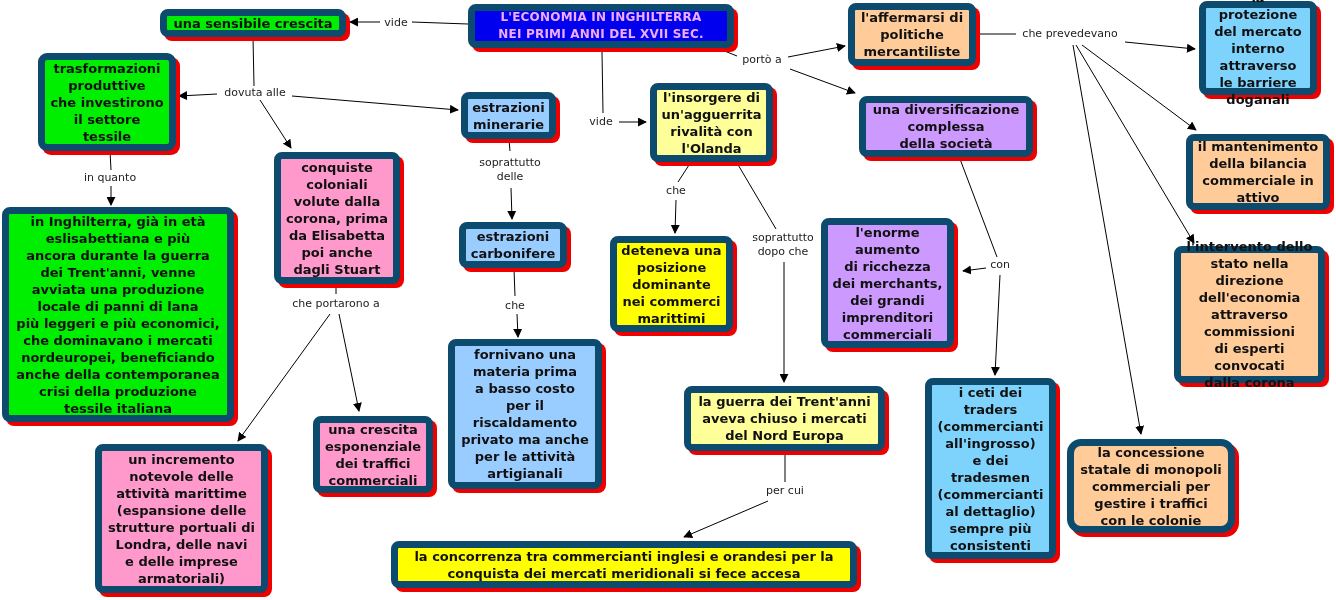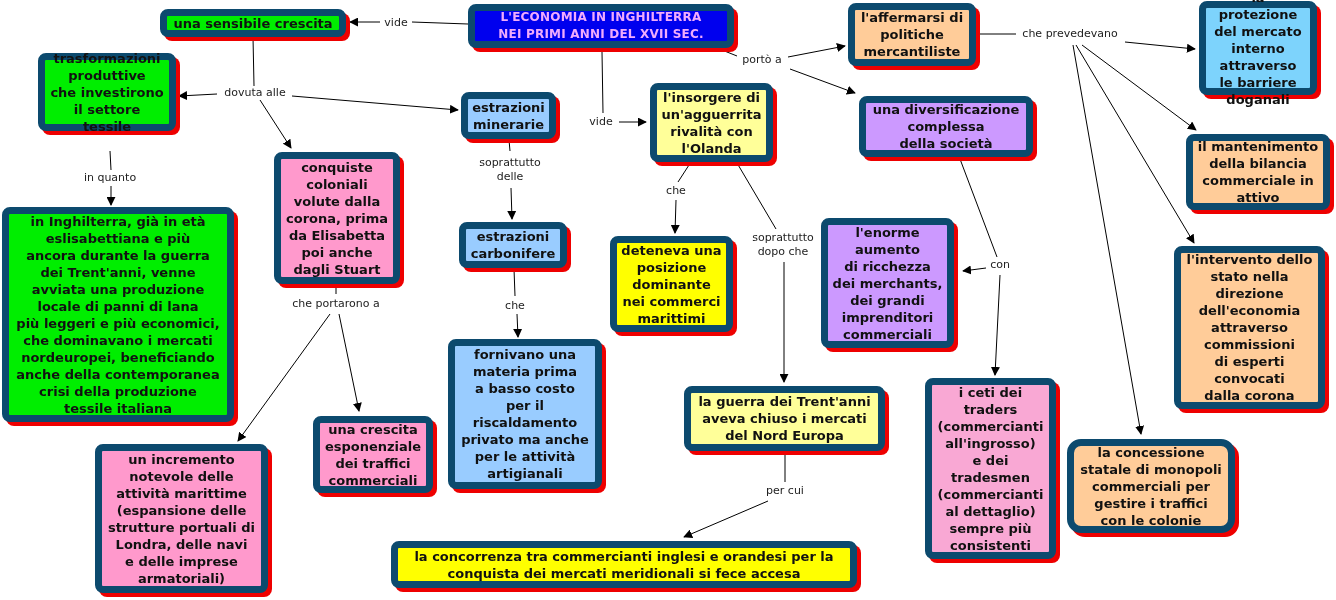--- a/index.html
+++ b/index.html
@@ -79,21 +79,21 @@
     <line x1="986" y1="268" x2="963" y2="271" marker-end="url(#arr)"></line>
     <line x1="1000" y1="275" x2="995" y2="375" marker-end="url(#arr)"></line>
   </g>
 </svg>
 
 <div class="node root" style="left:468px;top:4px;width:266px;height:44px;background:#0000ee;">L'ECONOMIA IN INGHILTERRA
 NEI PRIMI ANNI DEL XVII SEC.</div>
 
 <div class="node" style="left:160px;top:9px;width:186px;height:28px;background:#00ee00;">una sensibile crescita</div>
 
-<div class="node" style="left:38px;top:53px;width:138px;height:78px;background:#00ee00;">trasformazioni
+<div class="node" style="left:38px;top:53px;width:138px;height:98px;background:#00ee00;border-radius:9px;">trasformazioni
 produttive
 che investirono
 il settore
 tessile</div>
 
 <div class="node" style="left:2px;top:207px;width:232px;height:215px;background:#00ee00;">in Inghilterra, già in età
 eslisabettiana e più
 ancora durante la guerra
 dei Trent'anni, venne
 avviata una produzione
@@ -169,21 +169,21 @@
 della società</div>
 
 <div class="node" style="left:821px;top:218px;width:133px;height:130px;background:#cc99ff;">l'enorme
 aumento
 di ricchezza
 dei merchants,
 dei grandi
 imprenditori
 commerciali</div>
 
-<div class="node" style="left:925px;top:378px;width:131px;height:181px;background:#f9a8d4;">i ceti dei
+<div class="node" style="left:925px;top:378px;width:131px;height:181px;background:#7dd3fc;">i ceti dei
 traders
 (commercianti
 all'ingrosso)
 e dei
 tradesmen
 (commercianti
 al dettaglio)
 sempre più
 consistenti</div>
 
@@ -192,21 +192,21 @@
 interno
 attraverso
 le barriere
 doganali</div>
 
 <div class="node" style="left:1186px;top:134px;width:144px;height:76px;background:#ffcc99;">il mantenimento
 della bilancia
 commerciale in
 attivo</div>
 
-<div class="node" style="left:1174px;top:246px;width:151px;height:163px;background:#ffcc99;">l'intervento dello
+<div class="node" style="left:1174px;top:246px;width:151px;height:137px;background:#ffcc99;">l'intervento dello
 stato nella
 direzione
 dell'economia
 attraverso
 commissioni
 di esperti
 convocati
 dalla corona</div>
 
 <div class="node" style="left:1067px;top:439px;width:168px;height:94px;background:#ffcc99;border-radius:14px;">la concessione

